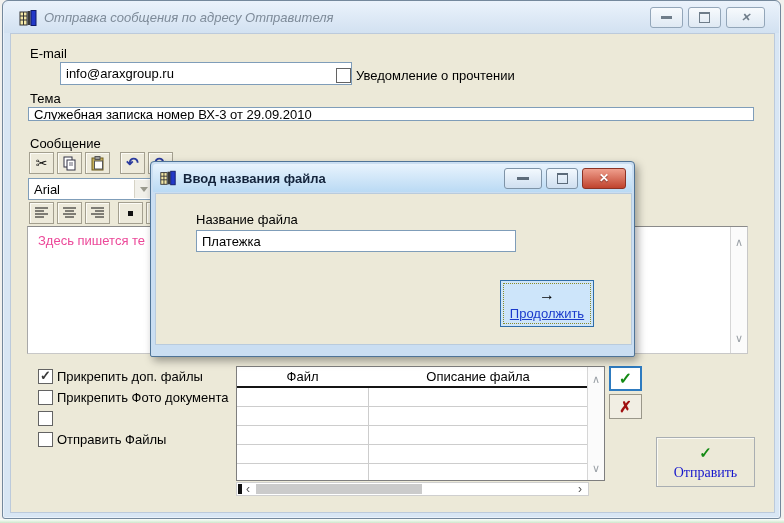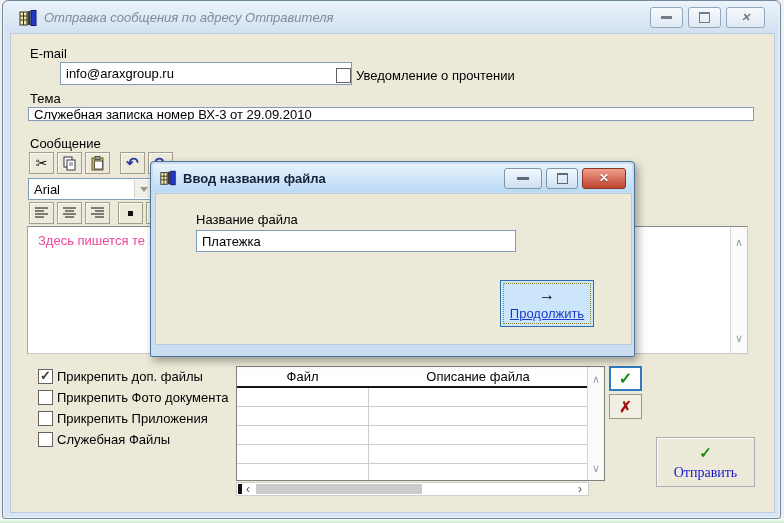--- a/index.html
+++ b/index.html
@@ -200,23 +200,22 @@
     </div>
   </div>
 
   <span class="chk" style="left:38px;top:369px">
     <span class="mark">✓</span>
     </span>
   <div class="lbl" style="left:57px;top:369px">Прикрепить доп. файлы</div>
   <span class="chk" style="left:38px;top:390px"></span>
   <div class="lbl" style="left:57px;top:390px">Прикрепить Фото документа</div>
   <span class="chk" style="left:38px;top:411px"></span>
-  <div class="lbl" style="left:57px;top:411px">Прикрепить Приложения</div>
   <span class="chk" style="left:38px;top:432px"></span>
-  <div class="lbl" style="left:57px;top:432px">Служебная Файлы</div>
+  <div class="lbl" style="left:57px;top:432px">Отправить Файлы</div>
 
   <div class="grid">
     <div class="head">
       <div class="h1">Файл</div>
       <div class="h2">Описание файла</div>
     </div>
     <div class="body">
       <div class="trow"></div>
       <div class="trow"></div>
       <div class="trow"></div>

